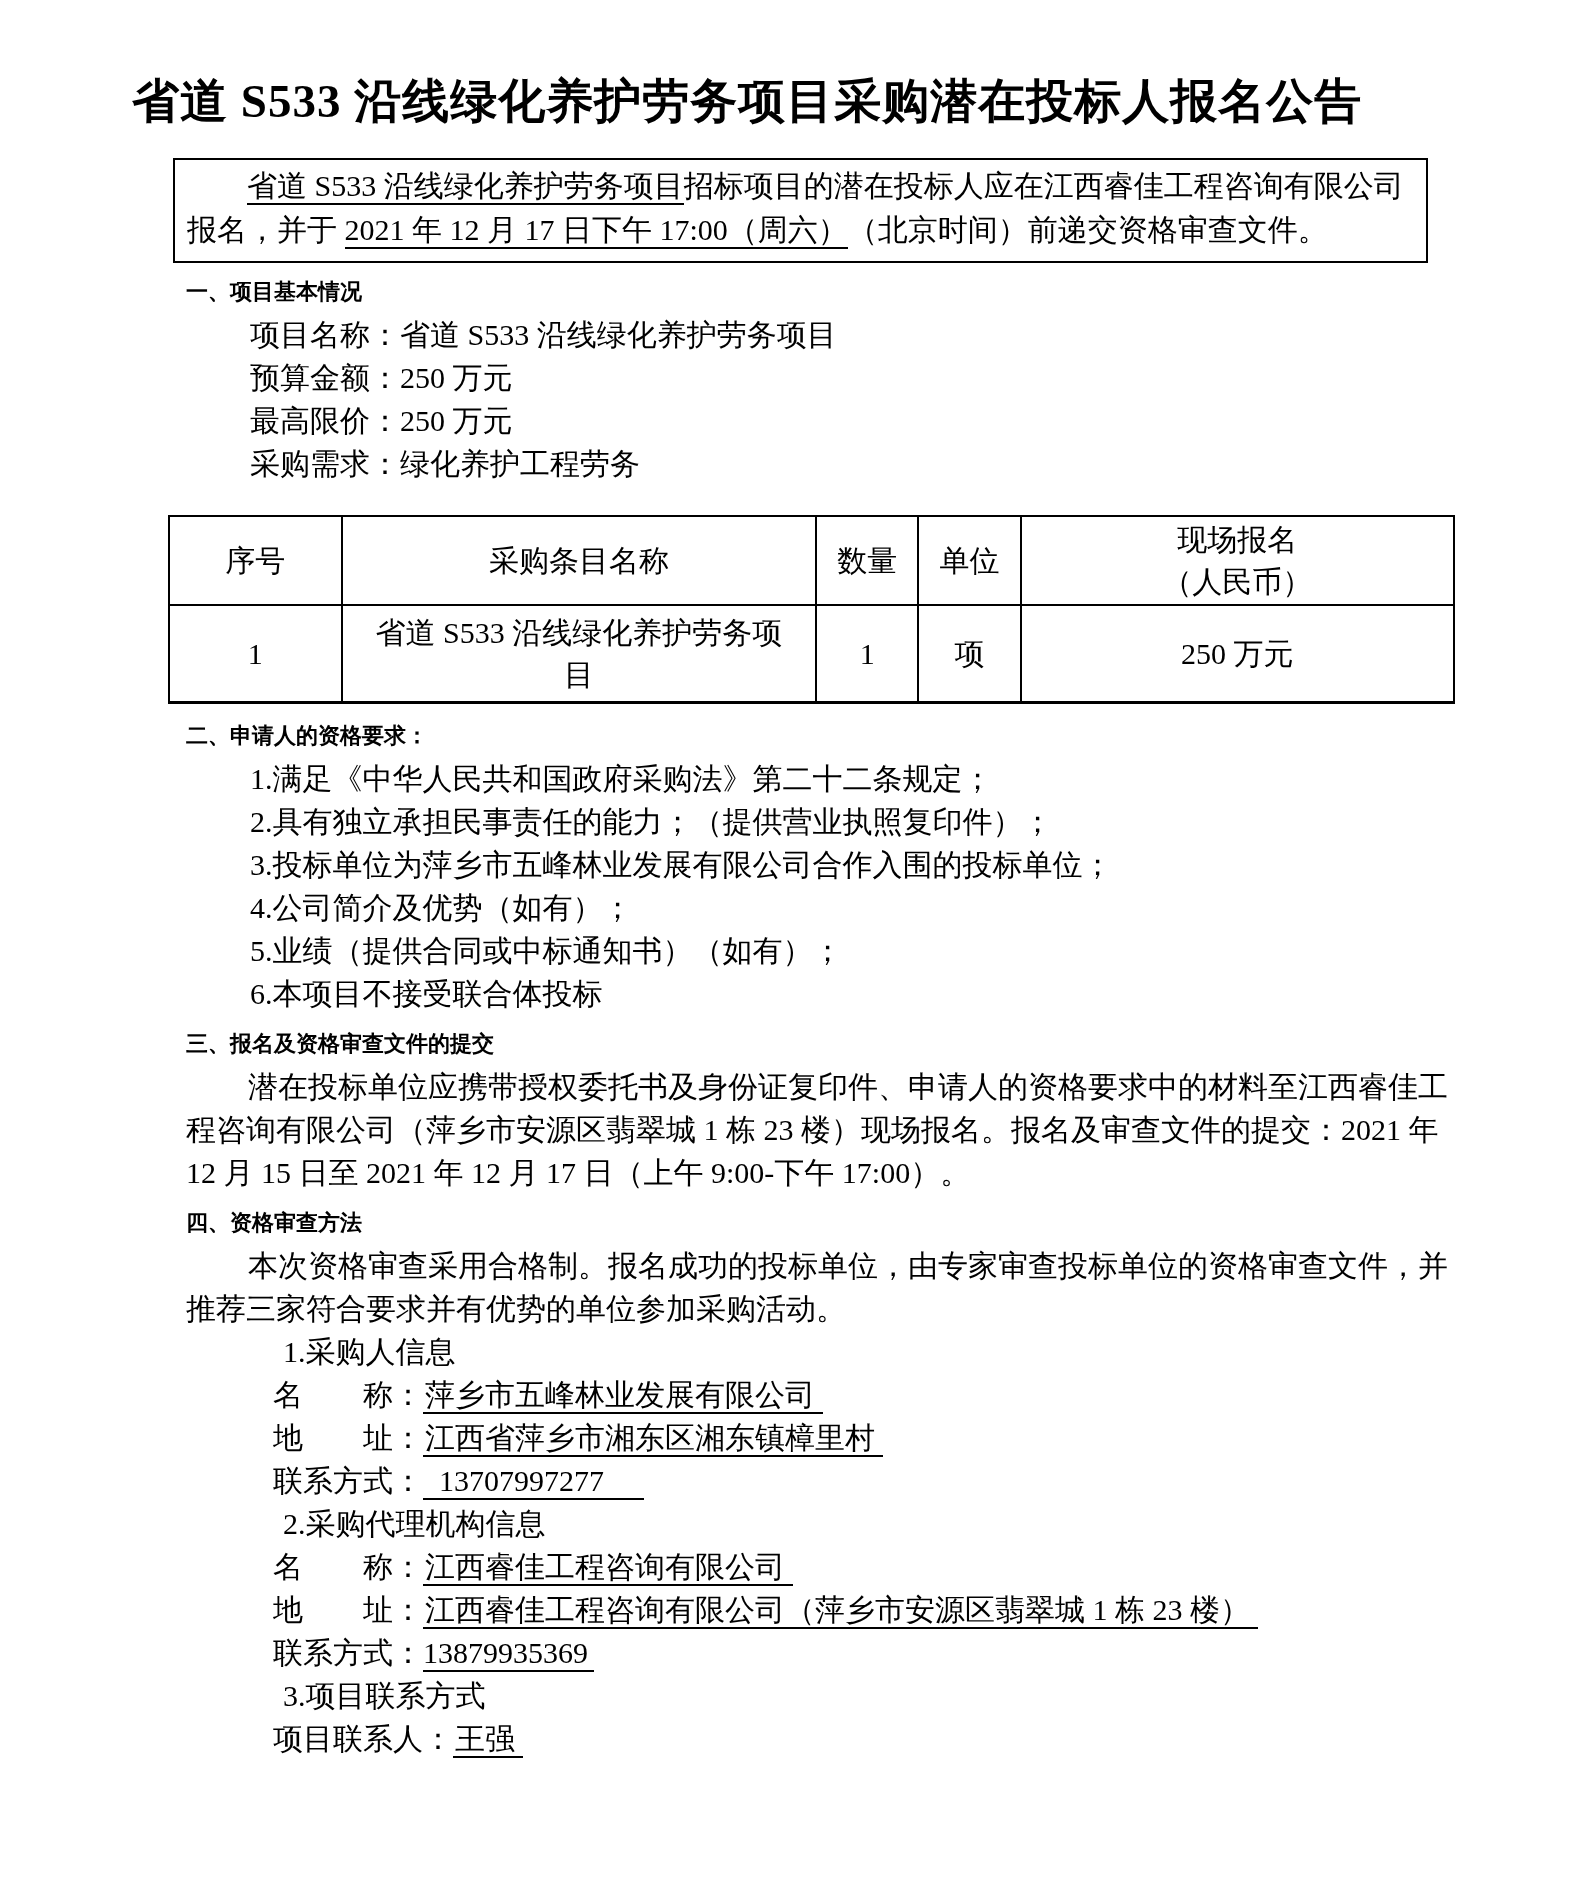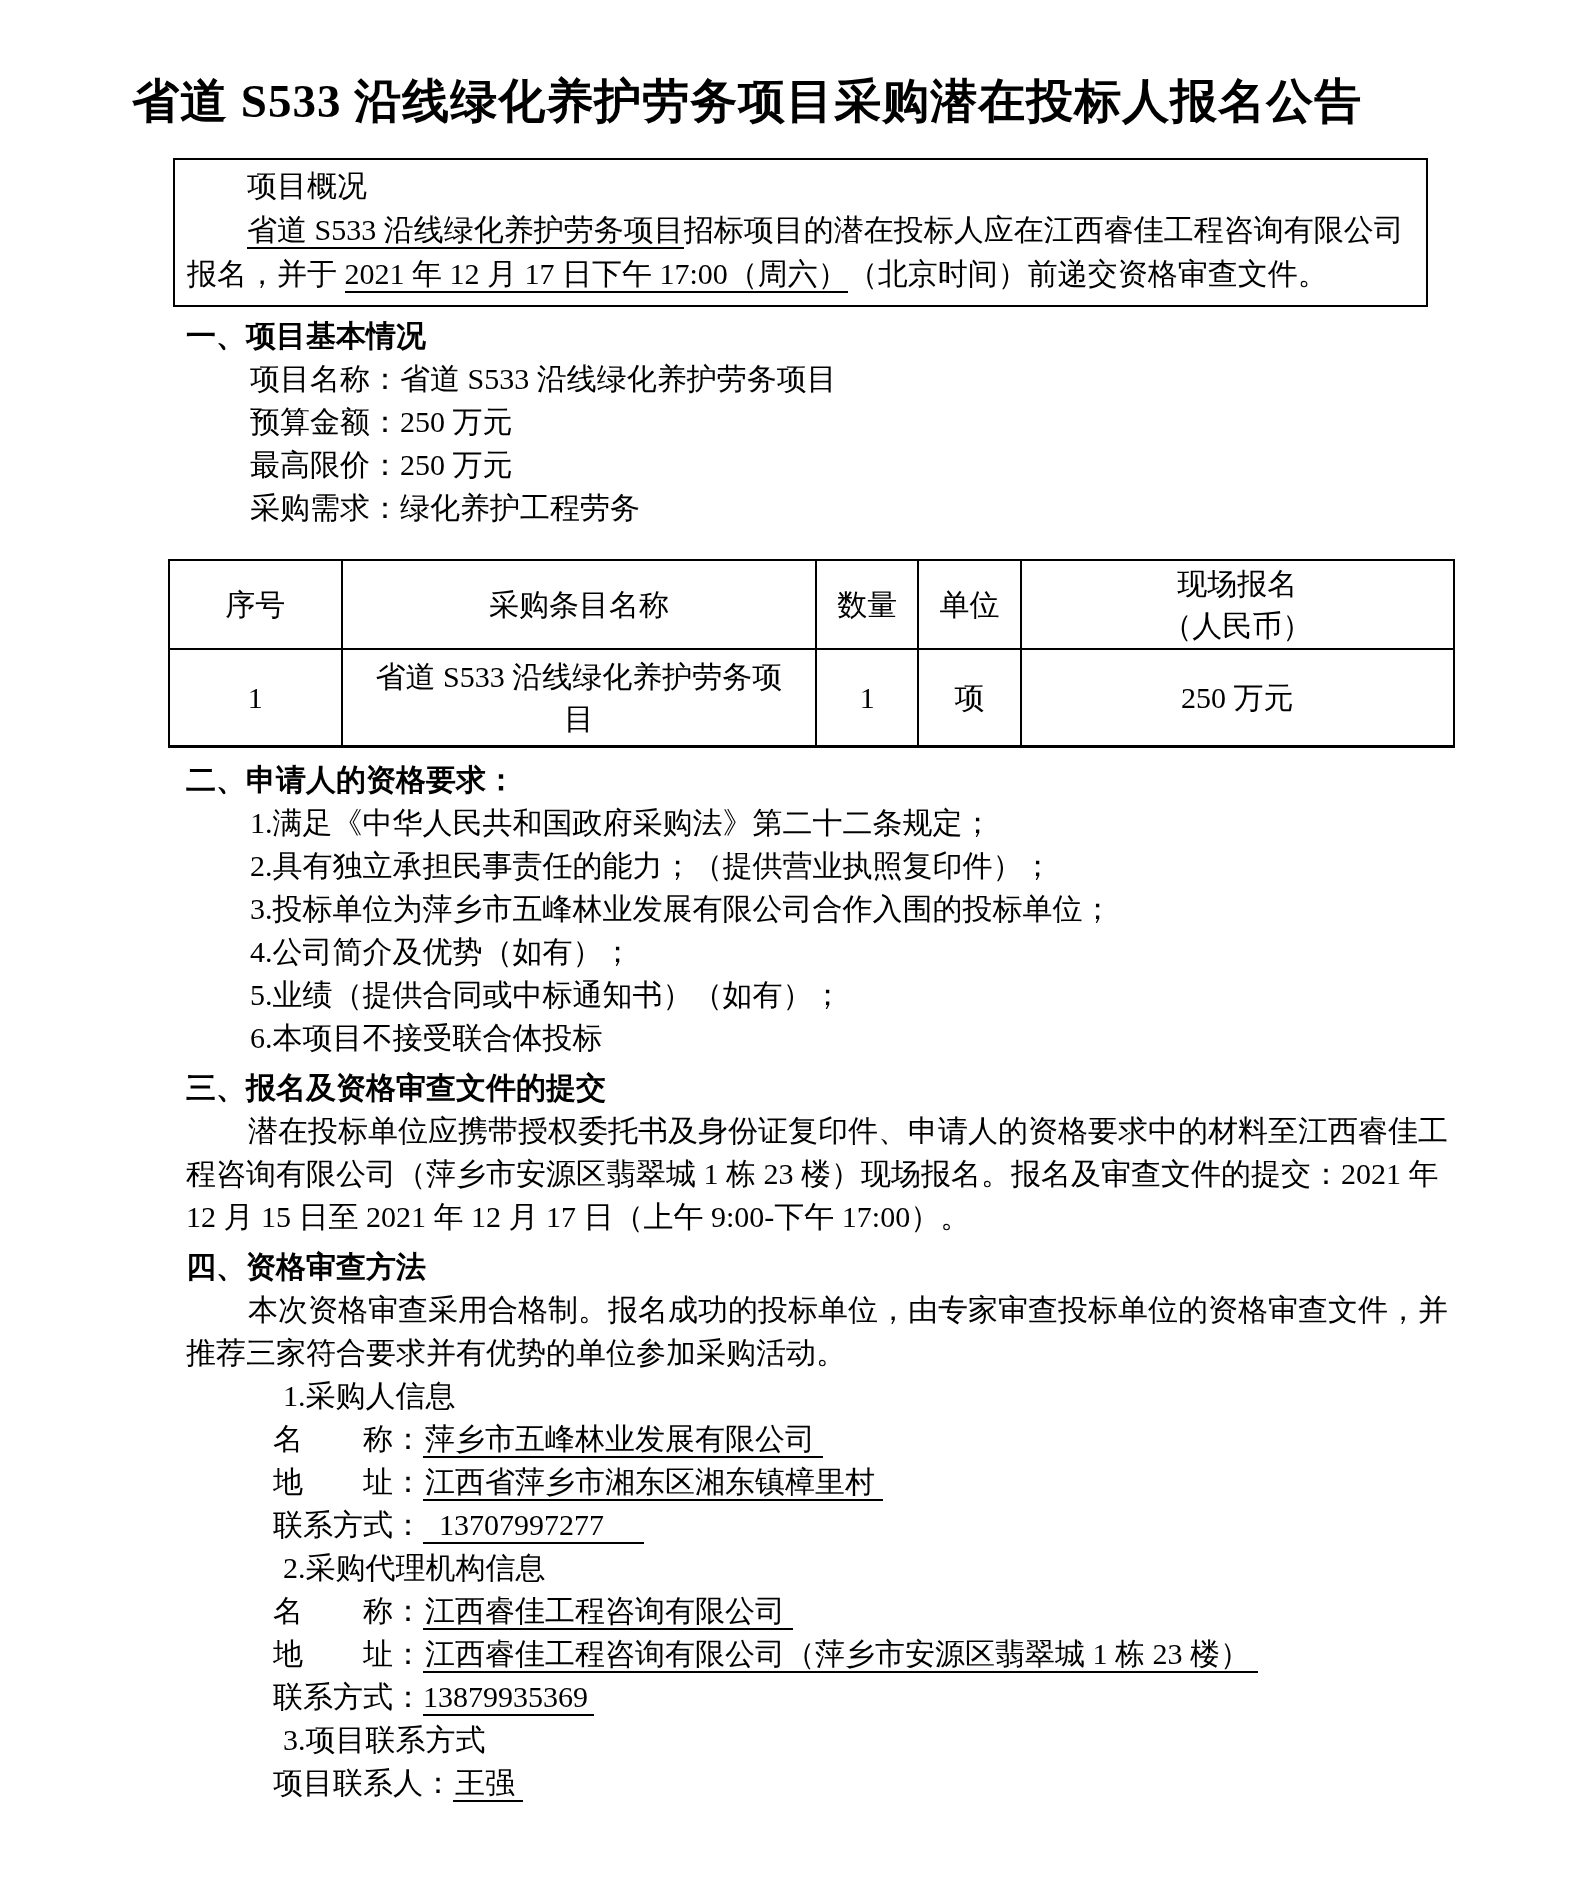--- a/index.html
+++ b/index.html
@@ -22,21 +22,21 @@
     margin-left:-13px; width:1255px;
     border:2px solid #000;
     padding:4px 10px 9px 12px;
     line-height:44px;
   }
   .ov-heading { text-indent:60px; }
   .ov-para { margin:0; text-indent:60px; }
 
   .sec {
     font-family:"Liberation Sans","DejaVu Sans",sans-serif;
-    font-weight:bold; font-size:30px; line-height:43px;
+    font-weight:bold; font-size:22px; line-height:43px;
     margin-top:7px;
   }
   .info-line { padding-left:64px; line-height:43px; }
 
   table.proc {
     border-collapse:collapse;
     margin:30px 0 10px -18px;
     border:2px solid #000;
     border-bottom:3px solid #000;
     table-layout:fixed;
@@ -62,21 +62,20 @@
   .u-phone { padding-right:6px; }
 </style>
 </head>
 <body>
 
 <div class="page">
 
   <h1 class="title">省道 S533 沿线绿化养护劳务项目采购潜在投标人报名公告</h1>
 
   <div class="overview-box">
-    <div class="ov-heading">项目概况</div>
     <p class="ov-para"><span class="u">省道 S533 沿线绿化养护劳务项目</span><span>招标项目的潜在投标人应在江西睿佳工程咨询有限公司报名，并于 </span><span class="u">2021 年 12 月 17 日下午 17:00（周六）</span><span>（北京时间）前递交资格审查文件。</span></p>
   </div>
 
   <div class="sec">一、项目基本情况</div>
   <div class="info-line"><span>项目名称：</span><span>省道 S533 沿线绿化养护劳务项目</span></div>
   <div class="info-line"><span>预算金额：</span><span>250 万元</span></div>
   <div class="info-line"><span>最高限价：</span><span>250 万元</span></div>
   <div class="info-line"><span>采购需求：</span><span>绿化养护工程劳务</span></div>
 
   <table class="proc">

